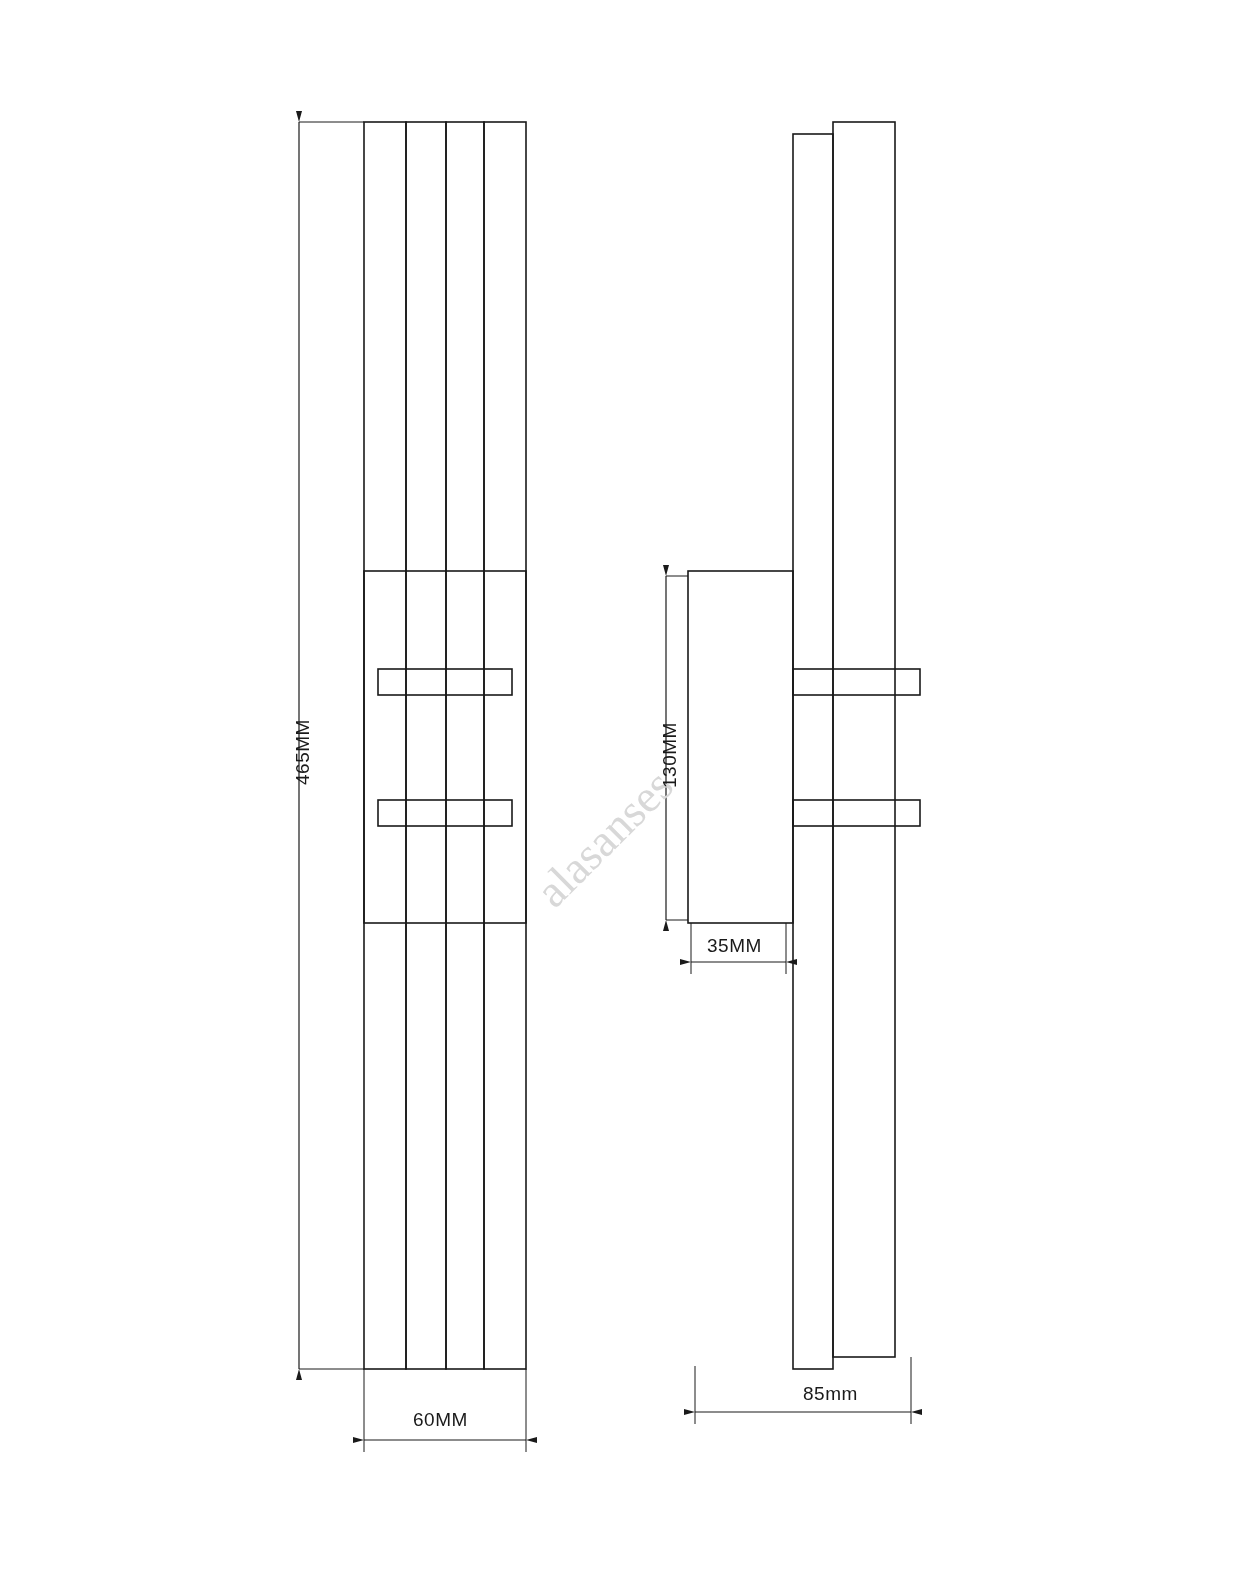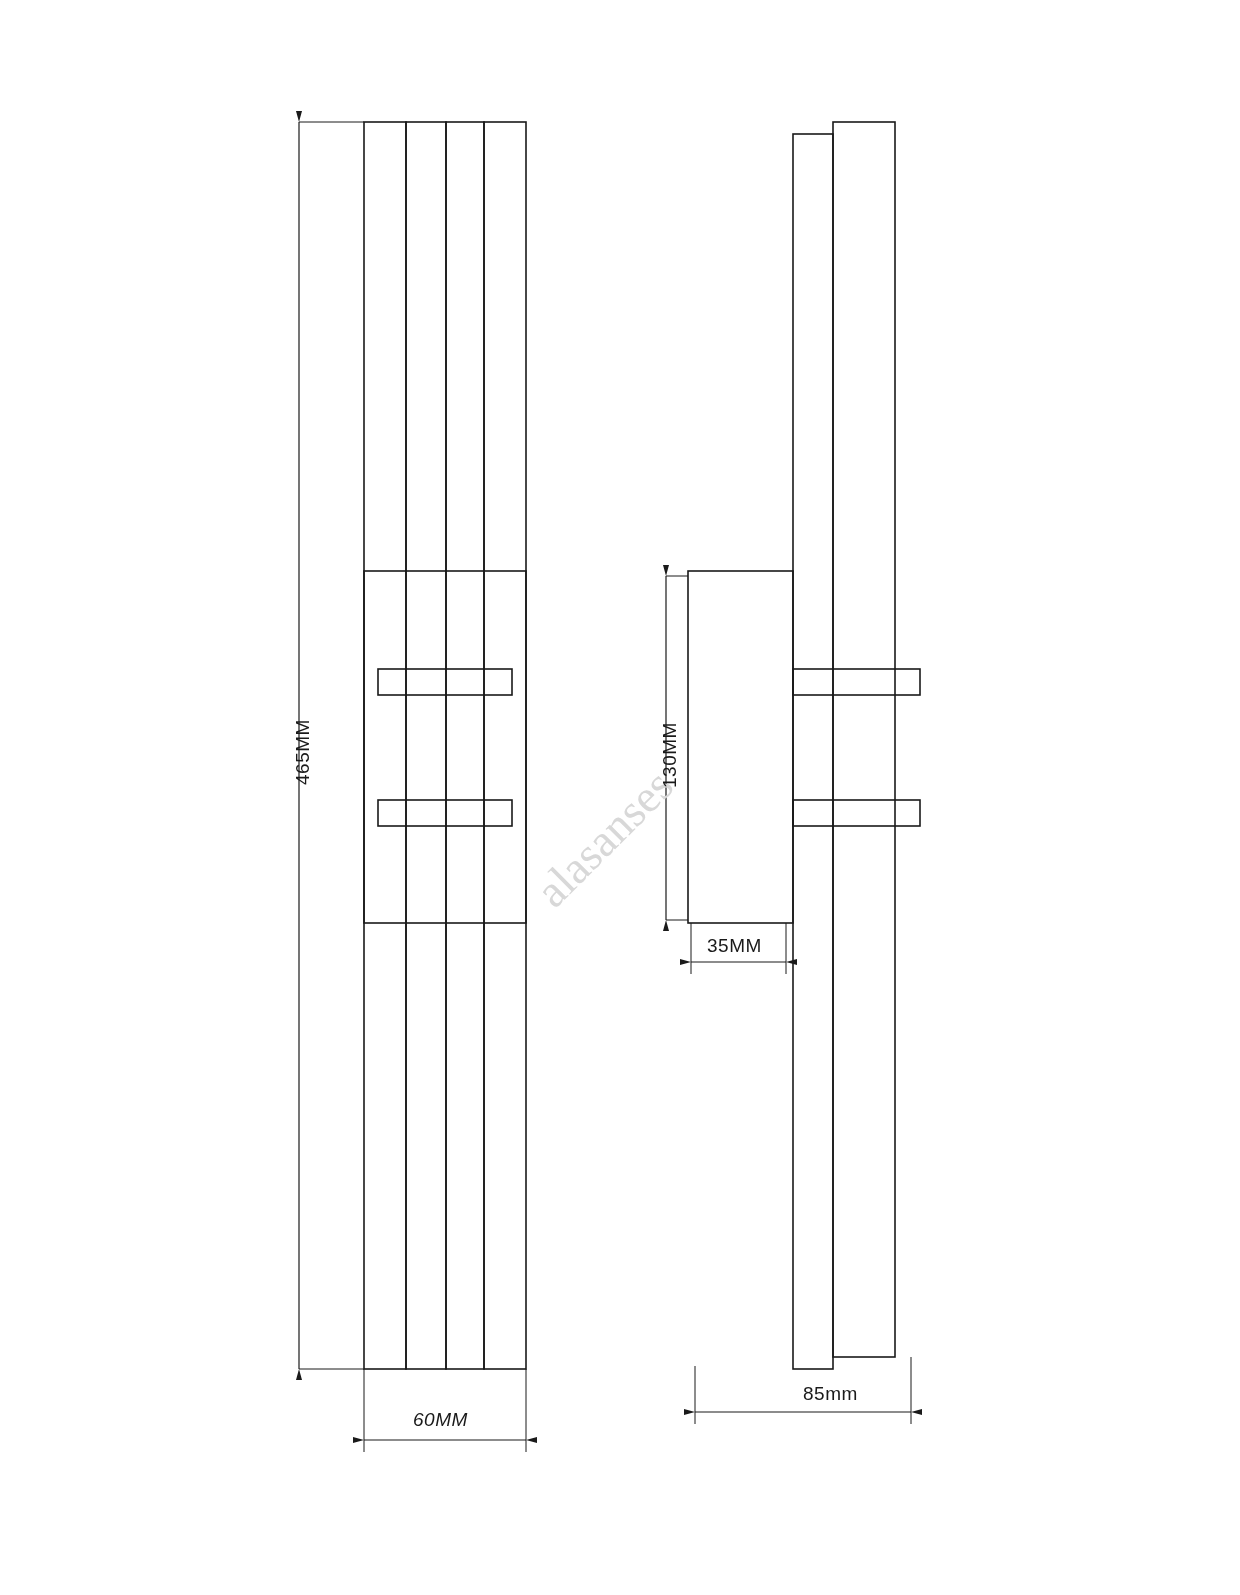--- a/index.html
+++ b/index.html
@@ -112,18 +112,18 @@
 
       <line x1="695" y1="1412" x2="911" y2="1412" marker-start="url(#arrow-start)" marker-end="url(#arrow-end)"></line>
       <line x1="695" y1="1366" x2="695" y2="1424" stroke-width="1"></line>
       <line x1="911" y1="1357" x2="911" y2="1424" stroke-width="1"></line>
     </g>
   </svg>
 
   <div class="watermark" style="left:525px; top:880px;">alasanses</div>
 
   <div class="dim-label vertical" style="left:292px; top:785px;">465MM</div>
-  <div class="dim-label" style="left:413px; top:1409px;font-style:italic;">60MM</div>
+  <div class="dim-label" style="left:413px; top:1409px;">60MM</div>
   <div class="dim-label vertical" style="left:659px; top:788px;">130MM</div>
   <div class="dim-label" style="left:707px; top:935px;text-align:center;">35MM</div>
   <div class="dim-label" style="left:763px; top:1383px;margin-left:40px;">85mm</div>
 
 </div>
 
 </body></html>

